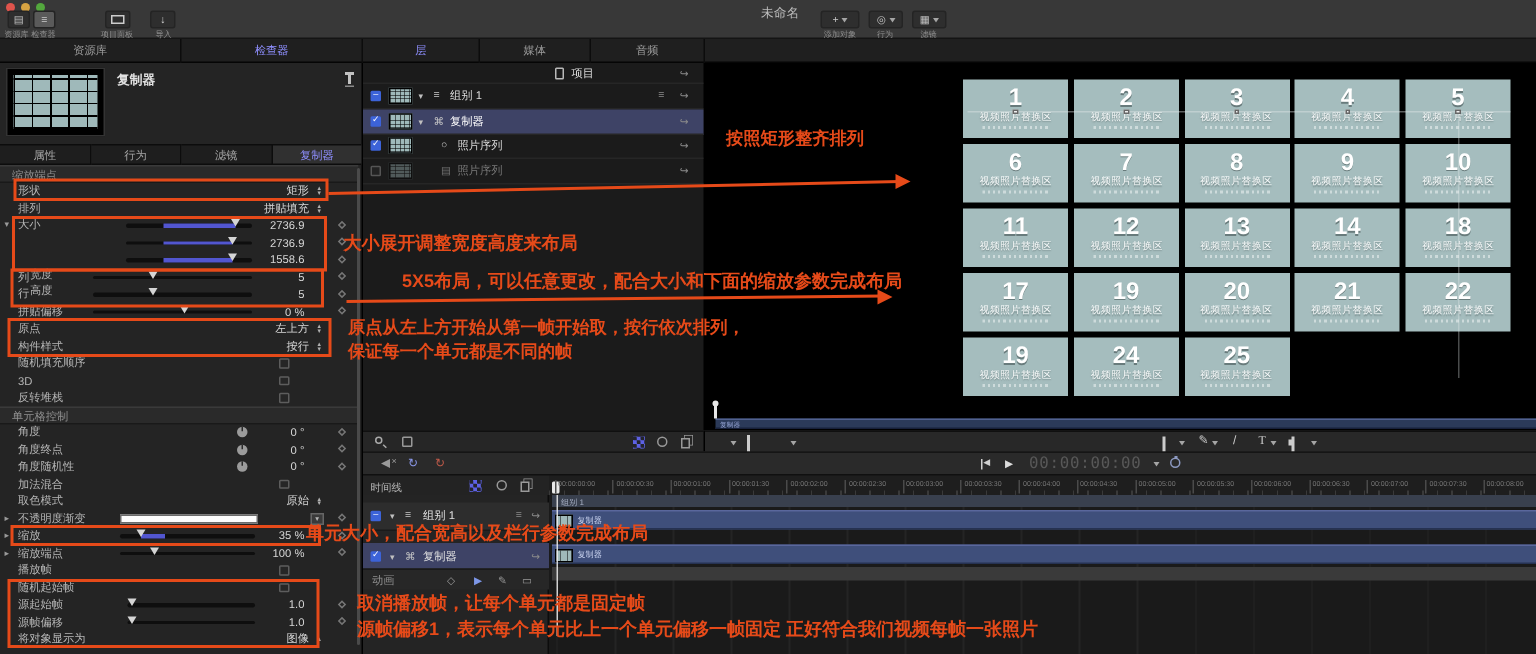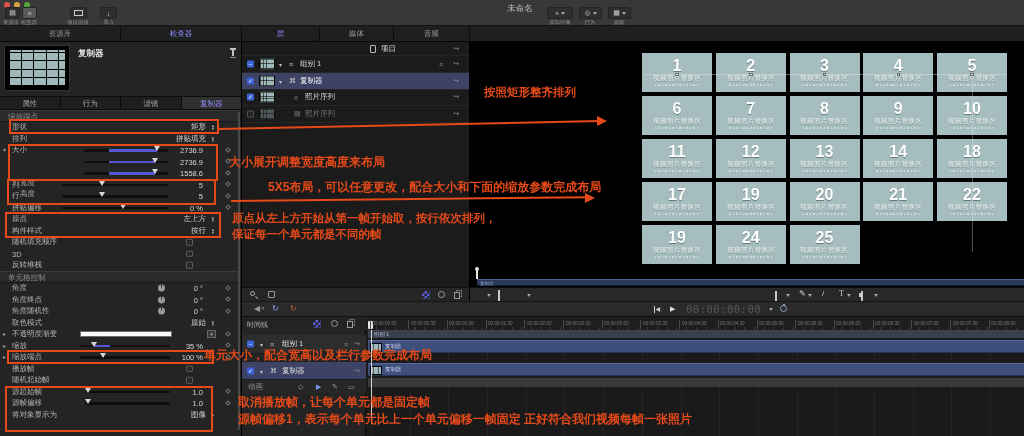--- a/index.html
+++ b/index.html
@@ -371,20 +371,24 @@
           <span class="plbl">角度终点</span>
           <div class="pdial"></div>
           <span class="pval">0 °</span>
           <div class="pkf"></div>
         </div>
         <div class="prow">
           <span class="plbl">角度随机性</span>
           <div class="pdial"></div>
           <span class="pval">0 °</span>
           <div class="pkf"></div>
+        </div>
+        <div class="prow">
+          <span class="plbl">加法混合</span>
+          <div class="pcb"></div>
         </div>
         <div class="prow">
           <span class="plbl">取色模式</span>
           <span class="pval pop">原始</span>
           <span class="pud">
             <span>▴</span>
             <span>▾</span>
           </span>
         </div>
         <div class="prow">

